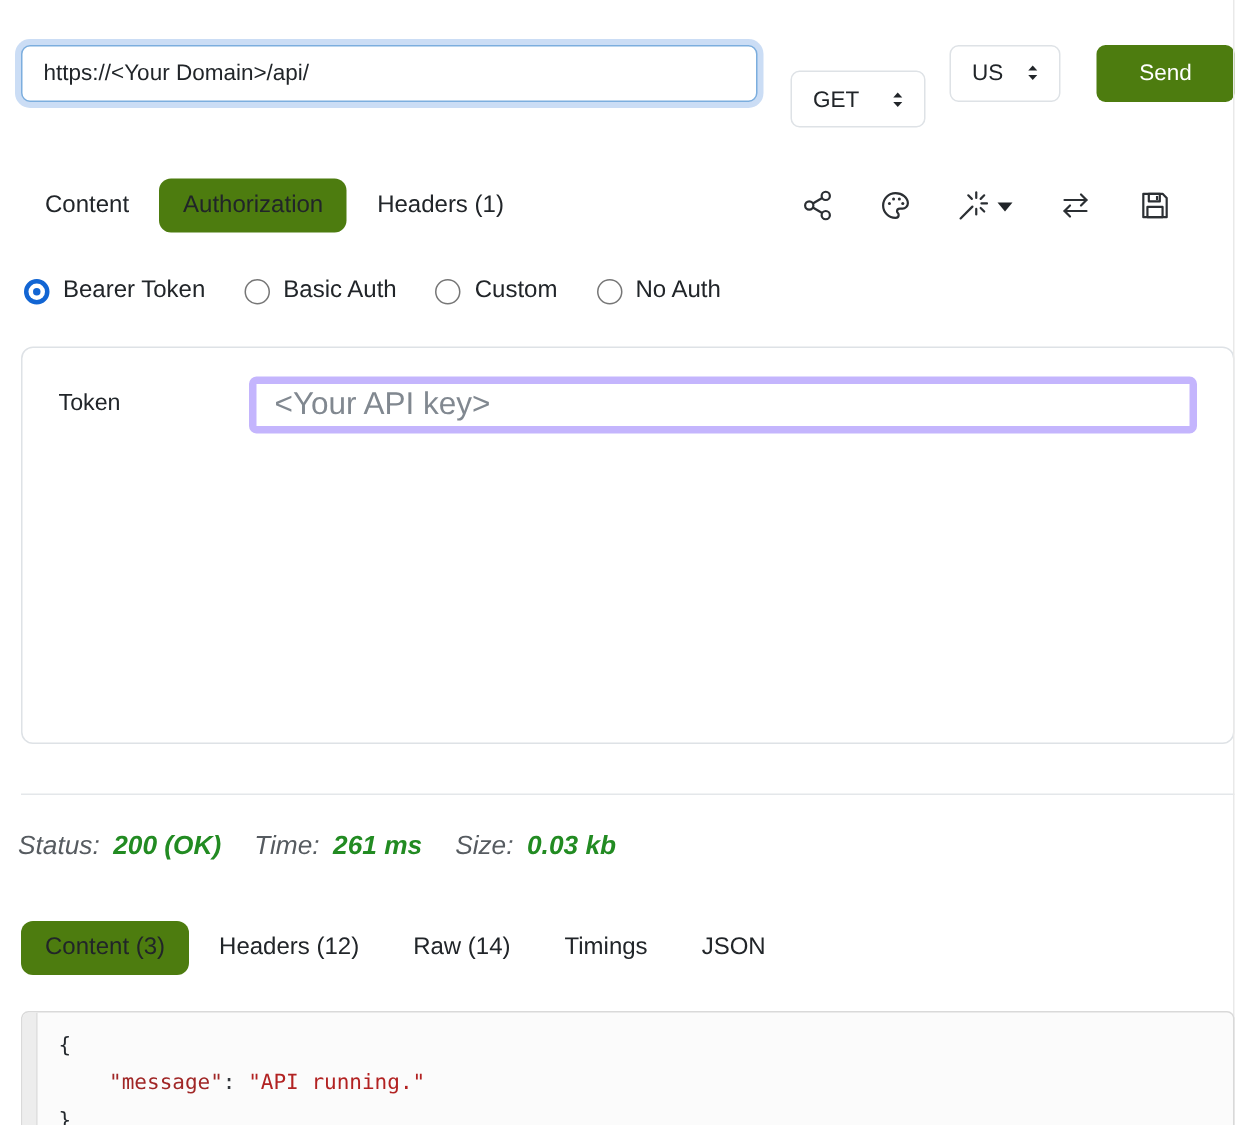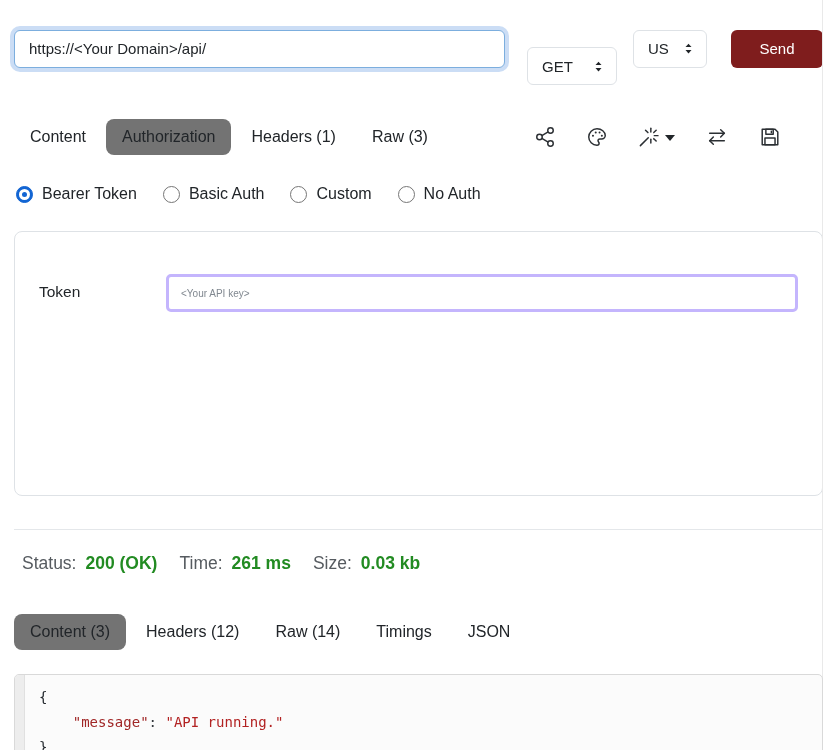--- a/index.html
+++ b/index.html
@@ -23,63 +23,63 @@
   }
   .select-box {
     height: 38px; border: 1px solid #dee2e6; border-radius: 6px; background: #fff;
     display: flex; align-items: center; justify-content: space-between;
     padding: 0 10px 0 14px; font-size: 15px; cursor: pointer;
   }
   .select-get { width: 90px; margin-left: 6px; margin-top: 35px; }
   .select-region { width: 74px; }
   .send-btn {
     width: 92px; height: 38px; margin-left: 8px; border: none; border-radius: 6px;
-    background: #7f1d1d; color: #fff; font-size: 15px; cursor: pointer;
+    background: #4d7c0f; color: #fff; font-size: 15px; cursor: pointer;
     font-family: "Liberation Sans", sans-serif;
   }
 
   
   .tabs-row { display: flex; align-items: center; margin: 34px 14px 0 14px; }
   .tab { font-size: 16px; padding: 9px 16px; border-radius: 8px; cursor: pointer; color: #212529; }
   .tab + .tab { margin-left: 4px; }
-  .tab.active { background: #737373; }
+  .tab.active { background: #4d7c0f; }
   .icon-group { margin-left: auto; display: flex; align-items: center; gap: 30px; padding-right: 42px; }
   .icon-btn { display: flex; align-items: center; cursor: pointer; }
   .icon-btn svg { display: block; }
   .caret-down { width: 0; height: 0; border-left: 5px solid transparent; border-right: 5px solid transparent; border-top: 6px solid #212529; margin-left: 5px; margin-top: 2px; }
 
   
   .radio-row { display: flex; align-items: center; margin: 30px 14px 0 16px; gap: 26px; }
   .radio-opt { display: flex; align-items: center; gap: 9px; cursor: pointer; font-size: 16px; }
   .radio-circle { width: 17px; height: 17px; border-radius: 50%; border: 1px solid #767676; background: #fff; position: relative; flex: none; }
   .radio-opt.selected .radio-circle { border: 1px solid #1265d3; background: #1265d3; }
   .radio-opt.selected .radio-circle::before {
     content: ""; position: absolute; inset: 2px; border-radius: 50%; background: #fff;
   }
   .radio-opt.selected .radio-circle::after {
     content: ""; position: absolute; inset: 5px; border-radius: 50%; background: #1265d3;
   }
 
   
-  .auth-panel { margin: 28px 14px 0 14px; border: 1px solid #dee2e6; border-radius: 8px; height: 265px; padding: 42px 24px; }
+  .auth-panel { margin: 28px 14px 0 14px; border: 1px solid #dee2e6; border-radius: 8px; height: 265px; padding: 19px 24px; }
   .token-row { display: flex; }
   .token-label { width: 127px; padding-top: 9px; font-size: 15.5px; color: #212529; }
   .token-input {
-    flex: 1; height: 38px; border: 3px solid #c4b5fd; border-radius: 5px;
-    padding: 0 12px; font-size: 10px; outline: none; color: #212529;
+    flex: 1; height: 38px; border: 5px solid #c4b5fd; border-radius: 5px;
+    padding: 0 12px; font-size: 21px; outline: none; color: #212529;
     font-family: "Liberation Sans", sans-serif;
   }
   .token-input::placeholder { color: #818890; opacity: 1; }
   .help-text { margin: 17px 0 0 127px; font-size: 13.6px; line-height: 25px; color: #26292c; max-width: 605px; }
 
   
   .divider { margin: 33px 14px 0 14px; border-top: 1px solid #e4e7ea; }
 
   
-  .status-row { display: flex; align-items: flex-end; margin: 23px 14px 0 22px; font-size: 17.5px; }
+  .status-row { display: flex; align-items: flex-end; margin: 23px 14px 0 12px; font-size: 17.5px; font-style: italic; }
   .status-label { color: #565b60; }
   .status-value { color: #228b22; font-weight: bold; margin-left: 9px; }
   .status-group + .status-group { margin-left: 22px; }
   .status-group { display: flex; align-items: baseline; }
 
   
   .resp-tabs { display: flex; align-items: center; margin: 40px 14px 0 14px; }
 
   
   .code-block {
@@ -117,21 +117,20 @@
       <path d="M6 12 L10 16.5 L14 12 Z" fill="#212529"></path>
     </svg>
   </div>
   <button class="send-btn">Send</button>
 </div>
 
 <div class="tabs-row">
   <div class="tab">Content</div>
   <div class="tab active">Authorization</div>
   <div class="tab">Headers (1)</div>
-  <div class="tab">Raw (3)</div>
 
   <div class="icon-group">
     <div class="icon-btn">
       <svg width="22" height="22" viewBox="0 0 24 24" fill="none" stroke="#2b2f33" stroke-width="1.6">
         <circle cx="18" cy="5" r="3"></circle>
           <circle cx="6" cy="12" r="3"></circle>
           <circle cx="18" cy="19" r="3"></circle>
         <line x1="8.6" y1="13.5" x2="15.4" y2="17.5"></line>
           <line x1="15.4" y1="6.5" x2="8.6" y2="10.5"></line>
       </svg>

